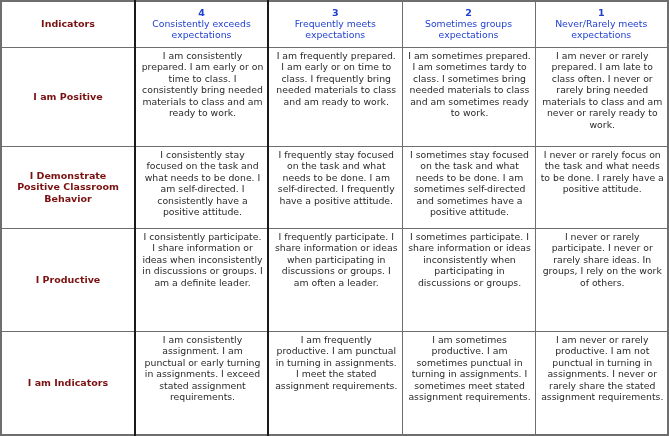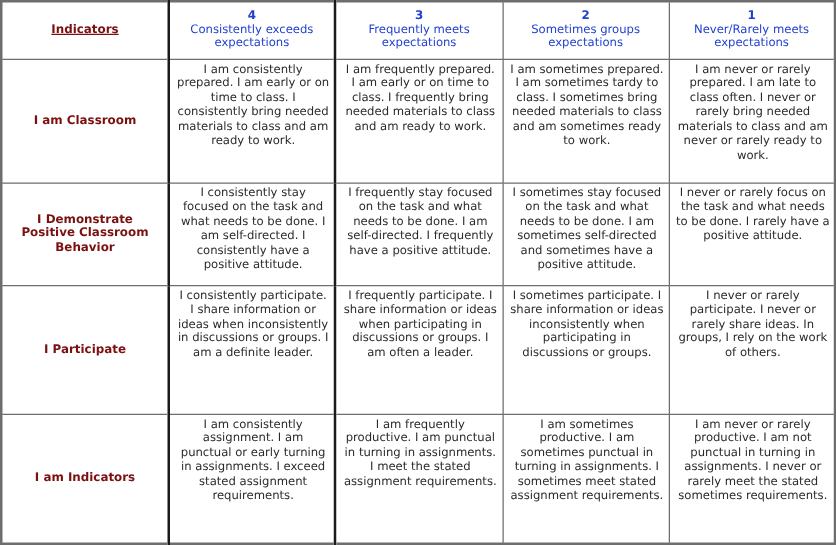--- a/index.html
+++ b/index.html
@@ -36,21 +36,20 @@
     .rubric th {
       text-align: center;
       vertical-align: middle;
       padding: 3px 2px 4px 2px;
       line-height: 11px;
     }
     .rubric .col-label { border-right: 2px solid #1a1a1a; }
     .rubric th.indicators-head {
       color: #7a1010;
       font-weight: bold;
-      text-decoration: underline;
       font-size: 9.5px;
     }
     .rubric th.level-head {
       color: #1f3fcf;
     }
     .level-num {
       display: block;
       font-weight: bold;
       font-size: 9.5px;
     }
@@ -99,44 +98,44 @@
       <span class="level-num">2</span>
       <span class="level-desc">Sometimes groups expectations</span>
     </th>
     <th class="level-head">
       <span class="level-num">1</span>
       <span class="level-desc">Never/Rarely meets expectations</span>
     </th>
   </tr>
 
   <tr class="row-prepared">
-    <td class="indicator col-label">I am Classroom</td>
+    <td class="indicator col-label">I am Positive</td>
     <td class="col-label">I am consistently prepared.  I am early or on time to class. I consistently bring needed materials to class and am ready to work.</td>
     <td>I am frequently prepared.  I am early or on time to class.  I frequently bring needed materials to class and am ready to work.</td>
     <td>I am sometimes prepared.  I am sometimes tardy to class. I sometimes bring needed materials to class and am sometimes ready to work.</td>
     <td>I am never or rarely prepared.  I am late to class often.  I never or rarely bring needed materials to class and am never or rarely ready to work.</td>
   </tr>
 
   <tr class="row-behavior">
     <td class="indicator col-label">I Demonstrate Positive Classroom Behavior</td>
     <td class="col-label">I consistently stay focused on the task and what needs to be done. I am self-directed.  I consistently have a positive attitude.</td>
     <td>I frequently stay focused on the task and what needs to be done. I am self-directed.  I frequently have a positive attitude.</td>
     <td>I sometimes stay focused on the task and what needs to be done. I am sometimes self-directed and sometimes have a positive attitude.</td>
     <td>I never or rarely focus on the task and what needs to be done.  I rarely have a positive attitude.</td>
   </tr>
 
   <tr class="row-participate">
-    <td class="indicator col-label">I Participate</td>
+    <td class="indicator col-label">I Productive</td>
     <td class="col-label">I consistently participate. I share information or ideas when inconsistently in discussions or groups. I am a definite leader.</td>
     <td>I frequently participate. I share information or ideas when participating in discussions or groups. I am often a leader.</td>
     <td>I sometimes participate. I share information or ideas inconsistently when participating in discussions or groups.</td>
     <td>I never or rarely participate.  I never or rarely share ideas. In groups, I rely on the work of others.</td>
   </tr>
 
   <tr class="row-productive">
     <td class="indicator col-label">I am Indicators</td>
     <td class="col-label">I am consistently assignment.  I am punctual or early turning in assignments. I exceed stated assignment requirements.</td>
     <td>I am frequently productive.  I am punctual in turning in assignments. I meet the stated assignment requirements.</td>
     <td>I am sometimes productive.  I am sometimes punctual in turning in assignments. I sometimes meet stated assignment requirements.</td>
-    <td>I am never or rarely productive.  I am not punctual in turning in assignments. I never or rarely meet the stated sometimes requirements.</td>
+    <td>I am never or rarely productive.  I am not punctual in turning in assignments. I never or rarely share the stated assignment requirements.</td>
   </tr>
 </tbody>
   </table>
 
 </body></html>

